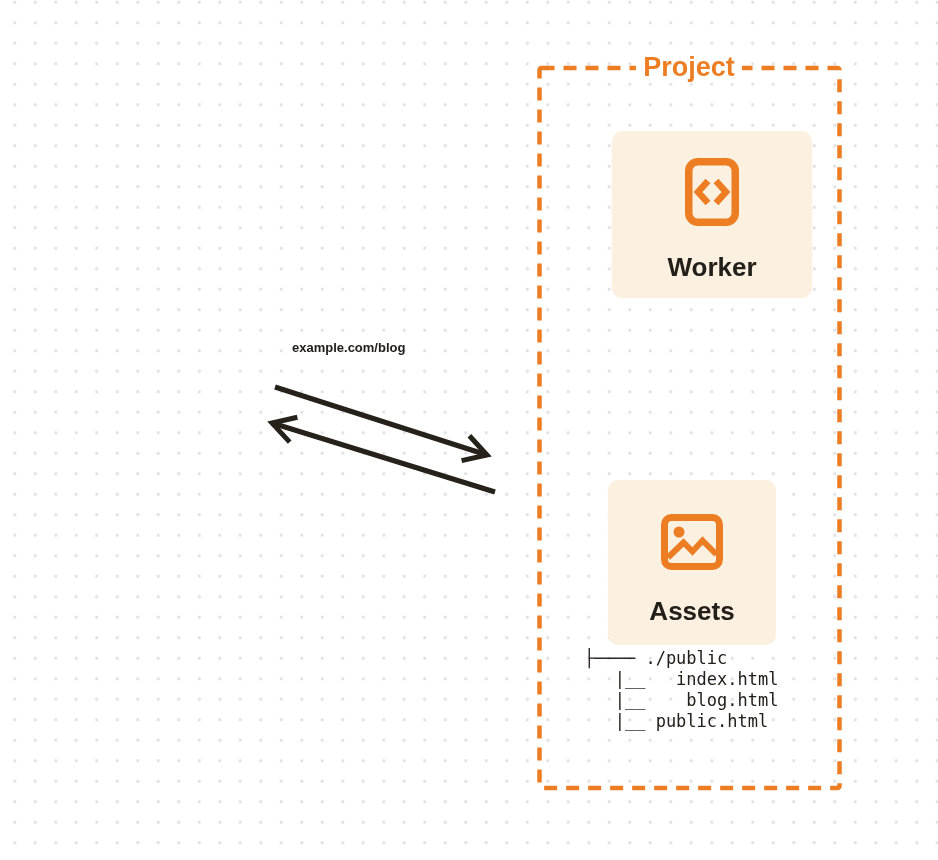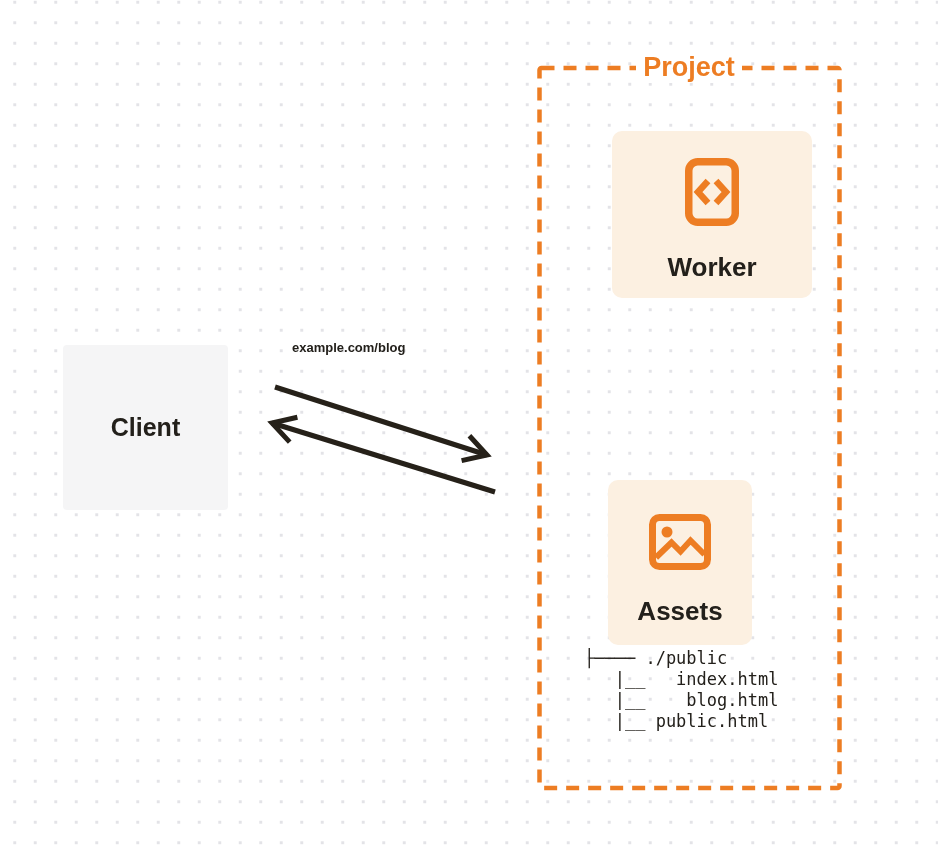--- a/index.html
+++ b/index.html
@@ -111,21 +111,21 @@
     left: 612px;
     top: 131px;
     width: 200px;
     height: 167px;
     padding-top: 27px;
     box-sizing: border-box;
   }
   .card.assets {
     left: 608px;
     top: 480px;
-    width: 144px;
+    width: 168px;
     height: 165px;
     padding-top: 34px;
     box-sizing: border-box;
   }
   .icon-stroke {
     stroke: var(--accent, #ed7d23);
     fill: none;
   }
   .icon-fill {
     fill: var(--accent, #ed7d23);
@@ -142,23 +142,20 @@
     line-height: 21px;
     color: var(--ink, #26221d);
     white-space: pre;
   }
 </style>
 </head>
 <body>
 
 <div id="canvas">
 
-  <div class="client-box">
-    <span class="node-label">Client</span>
-  </div>
 
   <div class="request-label">example.com/blog</div>
 
   <svg class="arrows" width="260" height="135" viewBox="0 0 260 135">
     <g>
       <line x1="20" y1="17" x2="232" y2="85"></line>
       <polyline points="214.4,65.8 232,85 206.6,90.6"></polyline>
     </g>
     <g>
       <line x1="240" y1="122" x2="17" y2="53"></line>

